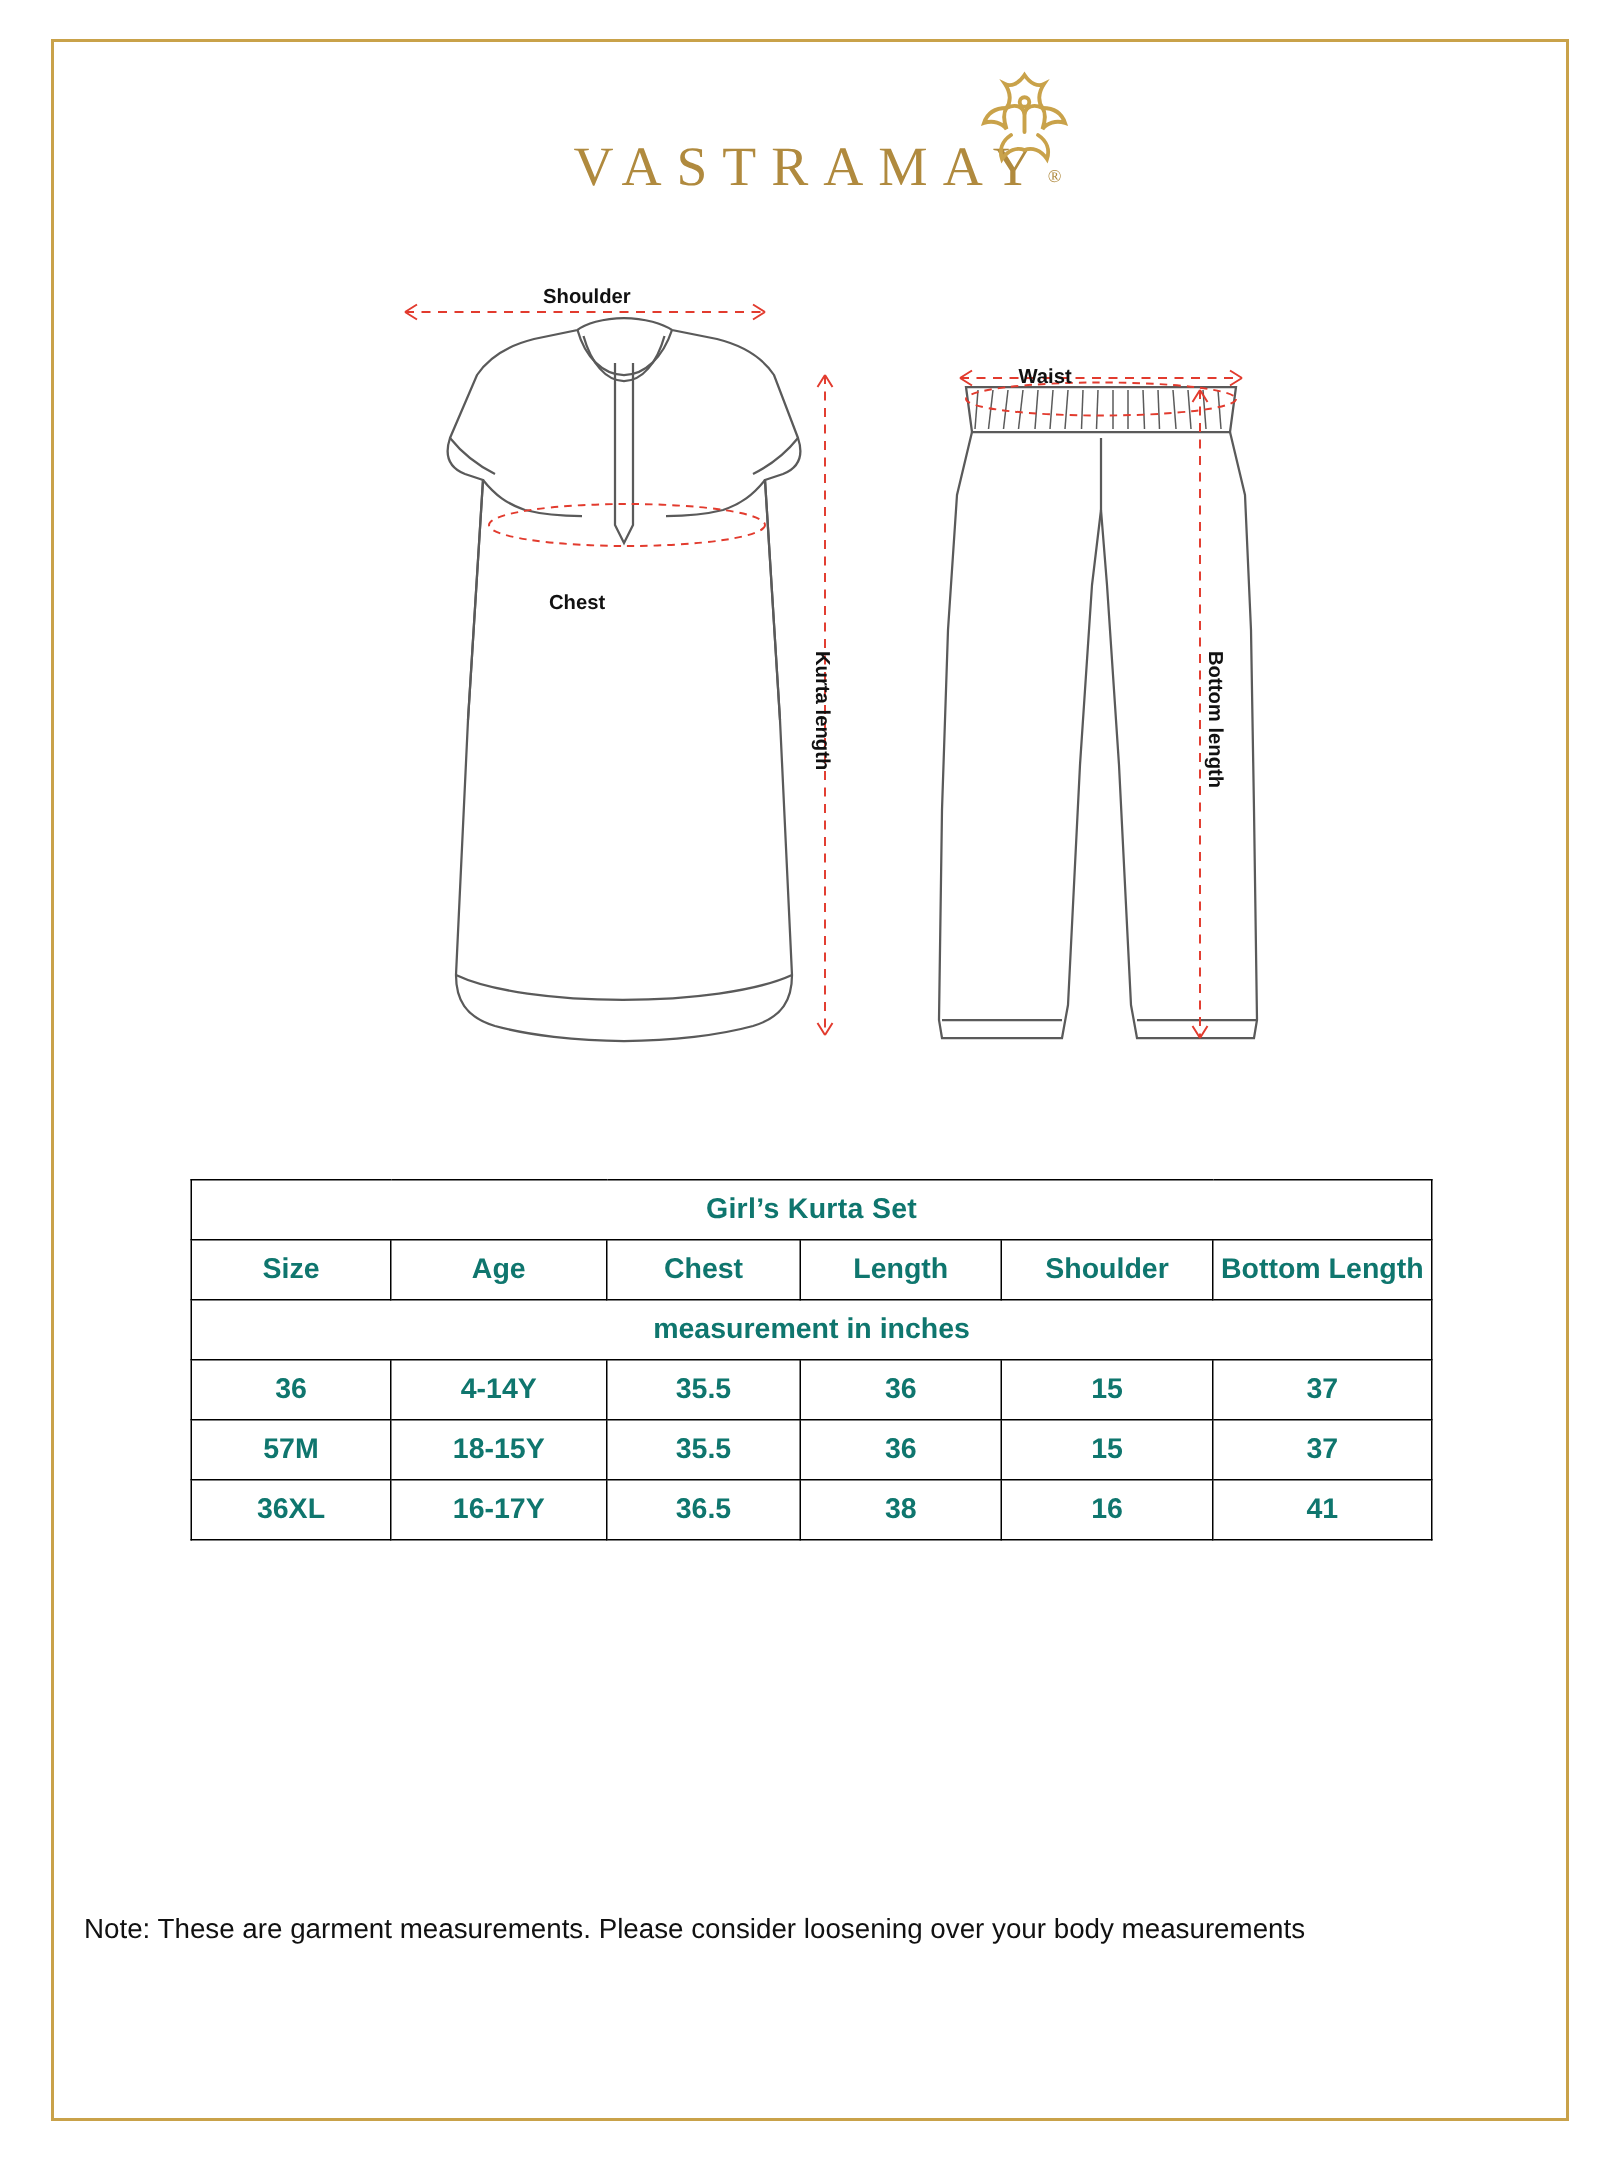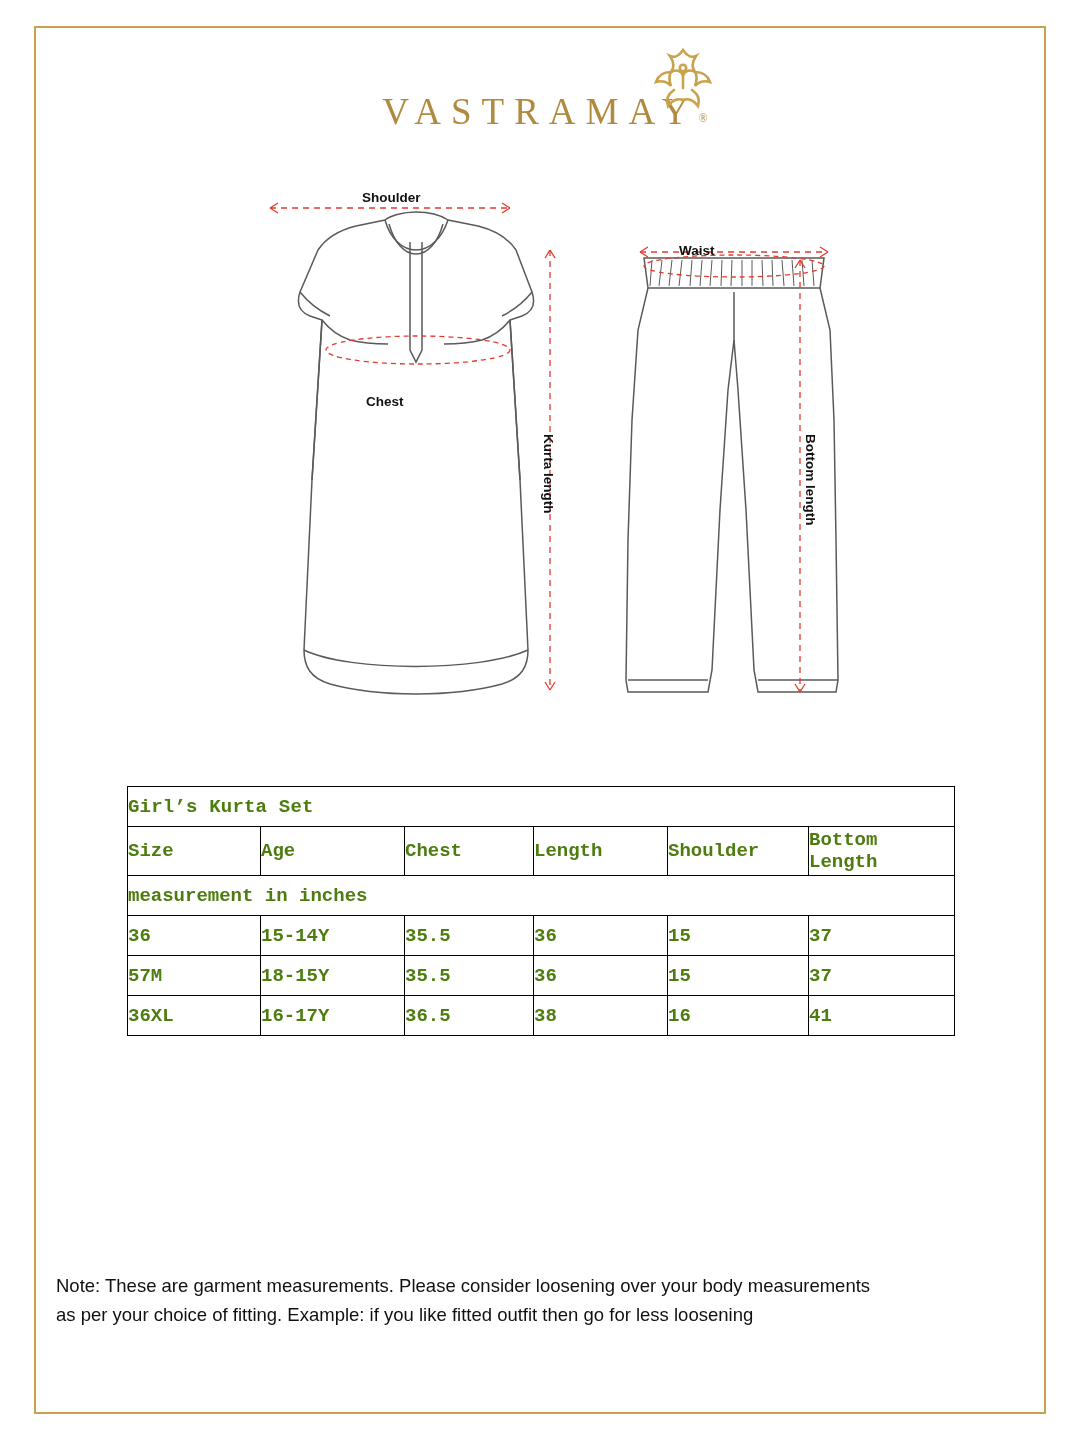--- a/index.html
+++ b/index.html
@@ -101,22 +101,23 @@
     top: 786px;
     width: 827px;
   }
   table.size {
     border-collapse: collapse;
     width: 827px;
     table-layout: fixed;
   }
   table.size td, table.size th {
     border: 1.6px solid #000;
-    color: #4d7c0f;
-    font-family: Liberation Mono, monospace;
+    text-align: center;
+    color: #0f766e;
+    font-family: Liberation Sans, sans-serif;
   }
   .t-title {
     font-size: 21px;
     font-weight: bold;
     padding: 9px 0 10px;
     letter-spacing: .2px;
   }
   .t-sub {
     font-size: 15.5px;
     font-weight: bold;
@@ -294,21 +295,21 @@
           <td>Chest</td>
           <td>Length</td>
           <td>Shoulder</td>
           <td>Bottom Length</td>
         </tr>
         <tr>
           <td class="t-sub" colspan="6">measurement in inches</td>
         </tr>
         <tr>
           <td>36</td>
-          <td>15-14Y</td>
+          <td>4-14Y</td>
           <td>35.5</td>
           <td>36</td>
           <td>15</td>
           <td>37</td>
         </tr>
         <tr>
           <td>57M</td>
           <td>18-15Y</td>
           <td>35.5</td>
           <td>36</td>
@@ -322,16 +323,15 @@
           <td>38</td>
           <td>16</td>
           <td>41</td>
         </tr>
       </tbody>
     </table>
   </div>
 
   <div class="note">
     <span class="l1">Note: These are garment measurements. Please consider loosening over your body measurements</span>
-    <span class="l2">as per your choice of fitting. Example: if you like fitted outfit then go for less loosening</span>
   </div>
 
 </div>
 
 </body></html>

